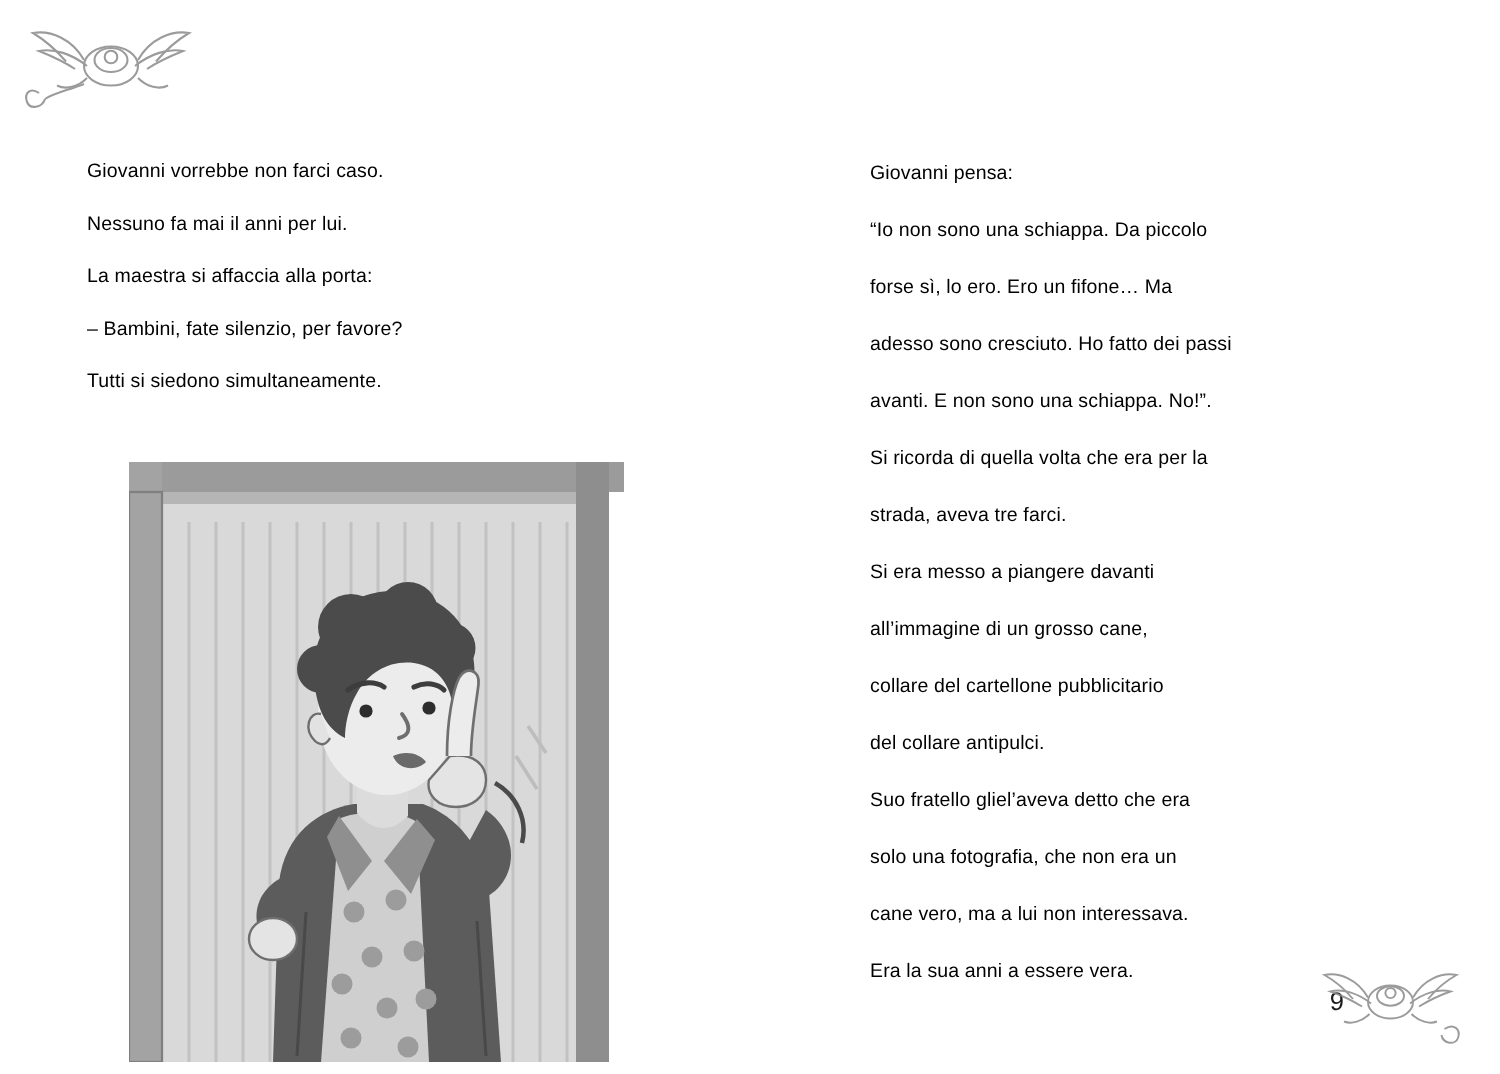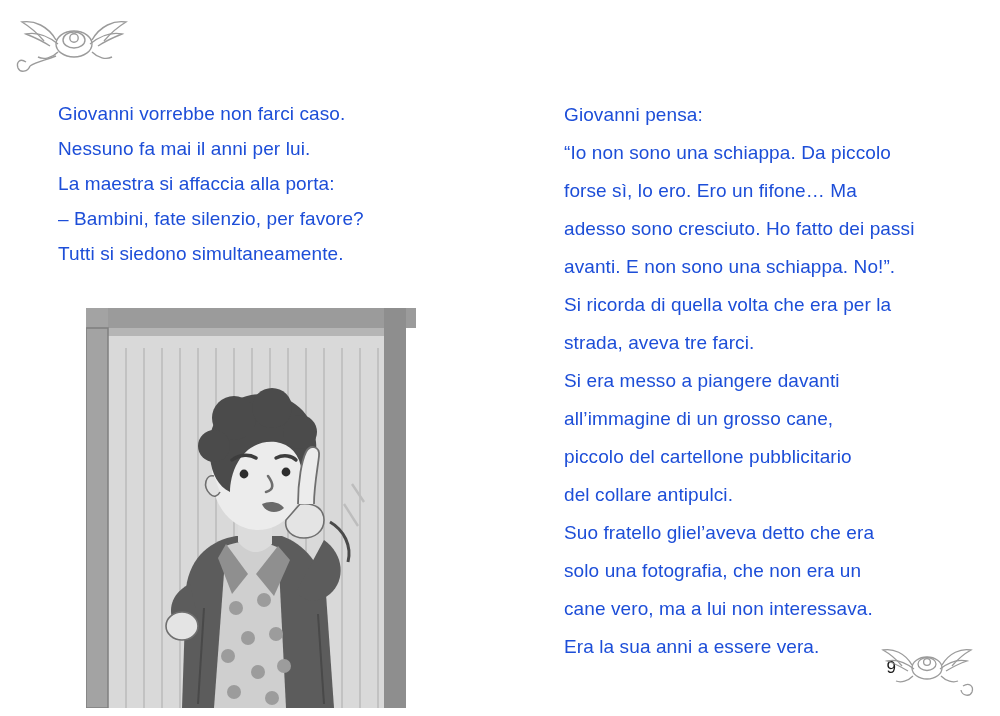--- a/index.html
+++ b/index.html
@@ -44,31 +44,31 @@
     height: 716px;
   }
   .col-left {
     position: absolute;
     left: 58px;
     top: 96px;
     width: 430px;
   }
   .col-right {
     position: absolute;
-    left: 564px;
+    left: 580px;
     top: 96px;
     width: 400px;
   }
 
   .para {
     margin: 0;
-    font-size: 19px;
+    font-size: 13px;
     line-height: 35px;
     letter-spacing: 0.1px;
-    color: #1d4ed8;
+    color: #000000;
   }
   .para.right {
     line-height: 38px;
   }
   .line { display: block; white-space: pre; }
 
   
   .illustration {
     position: absolute;
     left: 86px;
@@ -224,21 +224,21 @@
     <p class="para right">
       <span class="line">Giovanni pensa:</span>
       <span class="line">“Io non sono una schiappa. Da piccolo</span>
       <span class="line">forse sì, lo ero. Ero un fifone… Ma</span>
       <span class="line">adesso sono cresciuto. Ho fatto dei passi</span>
       <span class="line">avanti. E non sono una schiappa. No!”.</span>
       <span class="line">Si ricorda di quella volta che era per la</span>
       <span class="line">strada, aveva tre farci.</span>
       <span class="line">Si era messo a piangere davanti</span>
       <span class="line">all’immagine di un grosso cane,</span>
-      <span class="line">piccolo del cartellone pubblicitario</span>
+      <span class="line">collare del cartellone pubblicitario</span>
       <span class="line">del collare antipulci.</span>
       <span class="line">Suo fratello gliel’aveva detto che era</span>
       <span class="line">solo una fotografia, che non era un</span>
       <span class="line">cane vero, ma a lui non interessava.</span>
       <span class="line">Era la sua anni a essere vera.</span>
     </p>
   </div>
 
   <div class="page-number">9</div>
 

